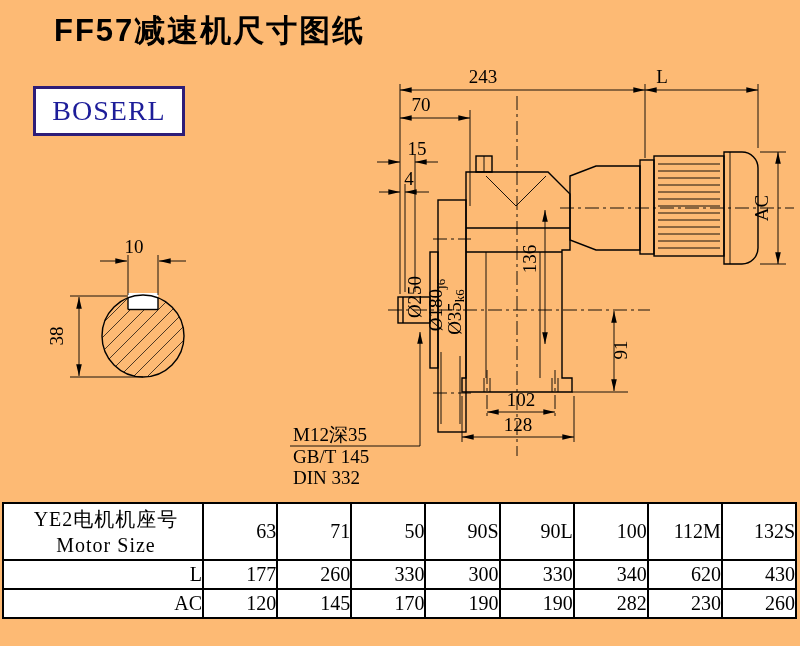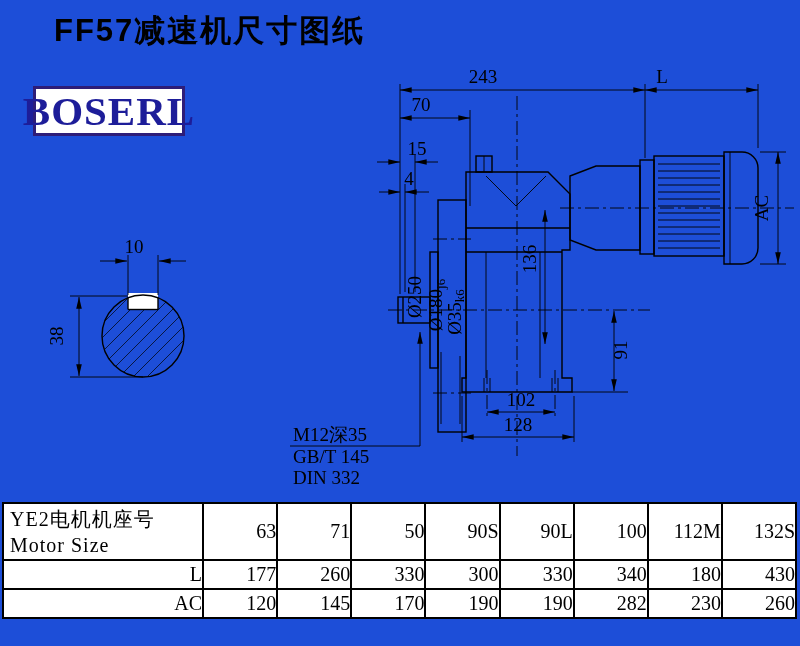--- a/index.html
+++ b/index.html
@@ -1,35 +1,35 @@
 <!DOCTYPE html>
 <html><head>
 <meta charset="utf-8">
 <style>
   html,body{margin:0;padding:0;background:#fff;}
-  #page{position:relative;width:800px;height:646px;background:#1d4ed8;overflow:hidden;
+  #page{position:relative;width:800px;height:646px;background:#fdba74;overflow:hidden;
         font-family:"Liberation Sans",sans-serif;color:#000;}
   #title{position:absolute;left:54px;top:10px;font-size:31px;font-weight:bold;
          letter-spacing:2px;font-family:"Liberation Sans",sans-serif;}
   #logo{position:absolute;left:33px;top:86px;width:146px;height:44px;border:3px solid #2e1d78;
         display:flex;align-items:center;justify-content:center;background:#fff;
-        color:#1d1d99;font-family:"Liberation Serif",serif;font-weight:bold;font-size:41px;letter-spacing:1px;}
+        color:#1d1d99;font-family:"Liberation Serif",serif;font-weight:normal;font-size:28px;letter-spacing:1px;}
   #drawing{position:absolute;left:0;top:0;}
   .ol{stroke:#000;fill:none;stroke-width:1.4px;}
   .thin{stroke:#000;fill:none;stroke-width:0.9px;}
   .cl{stroke:#000;fill:none;stroke-width:0.9px;stroke-dasharray:14 4 3 4;}
   .hatch line{stroke:#000;stroke-width:0.7px;}
   .dim{stroke:#000;fill:none;stroke-width:0.9px;}
   text.dt{font-family:"Liberation Serif",serif;font-size:19px;fill:#000;stroke:none;}
   .dim-table{position:absolute;left:2px;top:502px;width:795px;border-collapse:collapse;
              table-layout:fixed;font-family:"Liberation Serif",serif;font-size:20px;color:#000;}
   .dim-table th,.dim-table td{border:2px solid #000;text-align:right;padding:0;font-weight:normal;background:#fff;}
   .dim-table .hdr-row td,.dim-table .hdr-row th{height:55px;}
   .dim-table .data-row td{height:27px;}
-  .dim-table th.first{text-align:left;padding-left:6px;line-height:1.3;}
+  .dim-table th.first{text-align:center;padding-left:6px;line-height:1.3;}
   .dim-table th.first span{display:block;letter-spacing:1px;}
 </style>
 </head>
 <body>
 
 <div id="page">
 
   <div id="title">FF57减速机尺寸图纸</div>
   <div id="logo">BOSERL</div>
 
@@ -222,21 +222,21 @@
         <td>132S</td>
       </tr>
       <tr class="data-row">
         <td>L</td>
         <td>177</td>
         <td>260</td>
         <td>330</td>
         <td>300</td>
         <td>330</td>
         <td>340</td>
-        <td>180</td>
+        <td>620</td>
         <td>430</td>
       </tr>
       <tr class="data-row">
         <td>AC</td>
         <td>120</td>
         <td>145</td>
         <td>170</td>
         <td>190</td>
         <td>190</td>
         <td>282</td>

